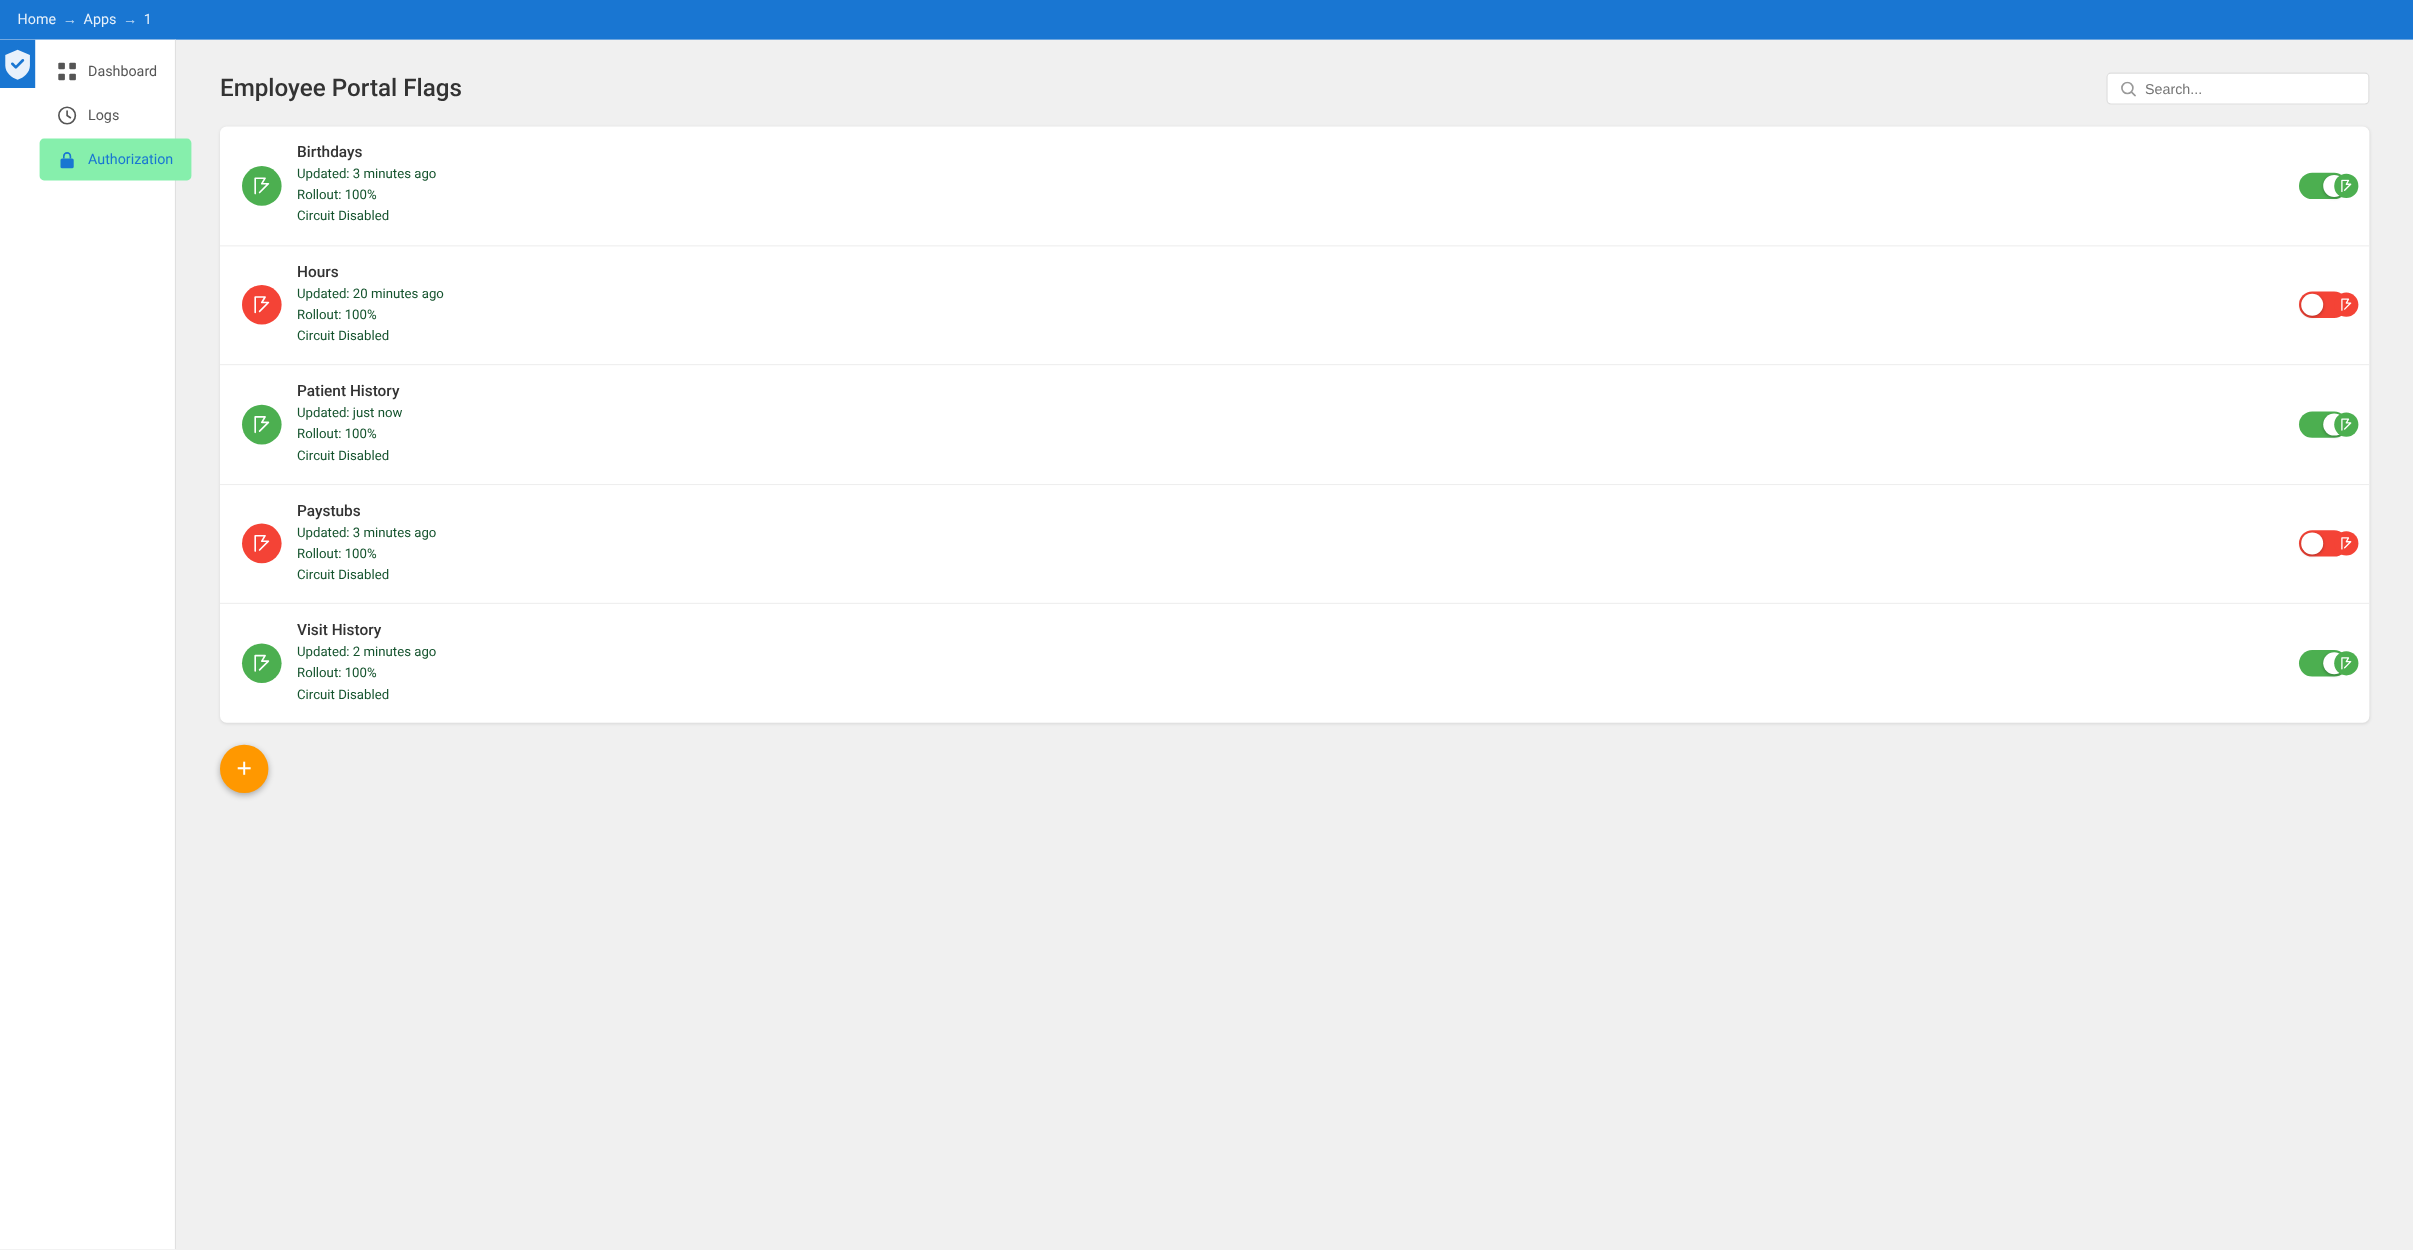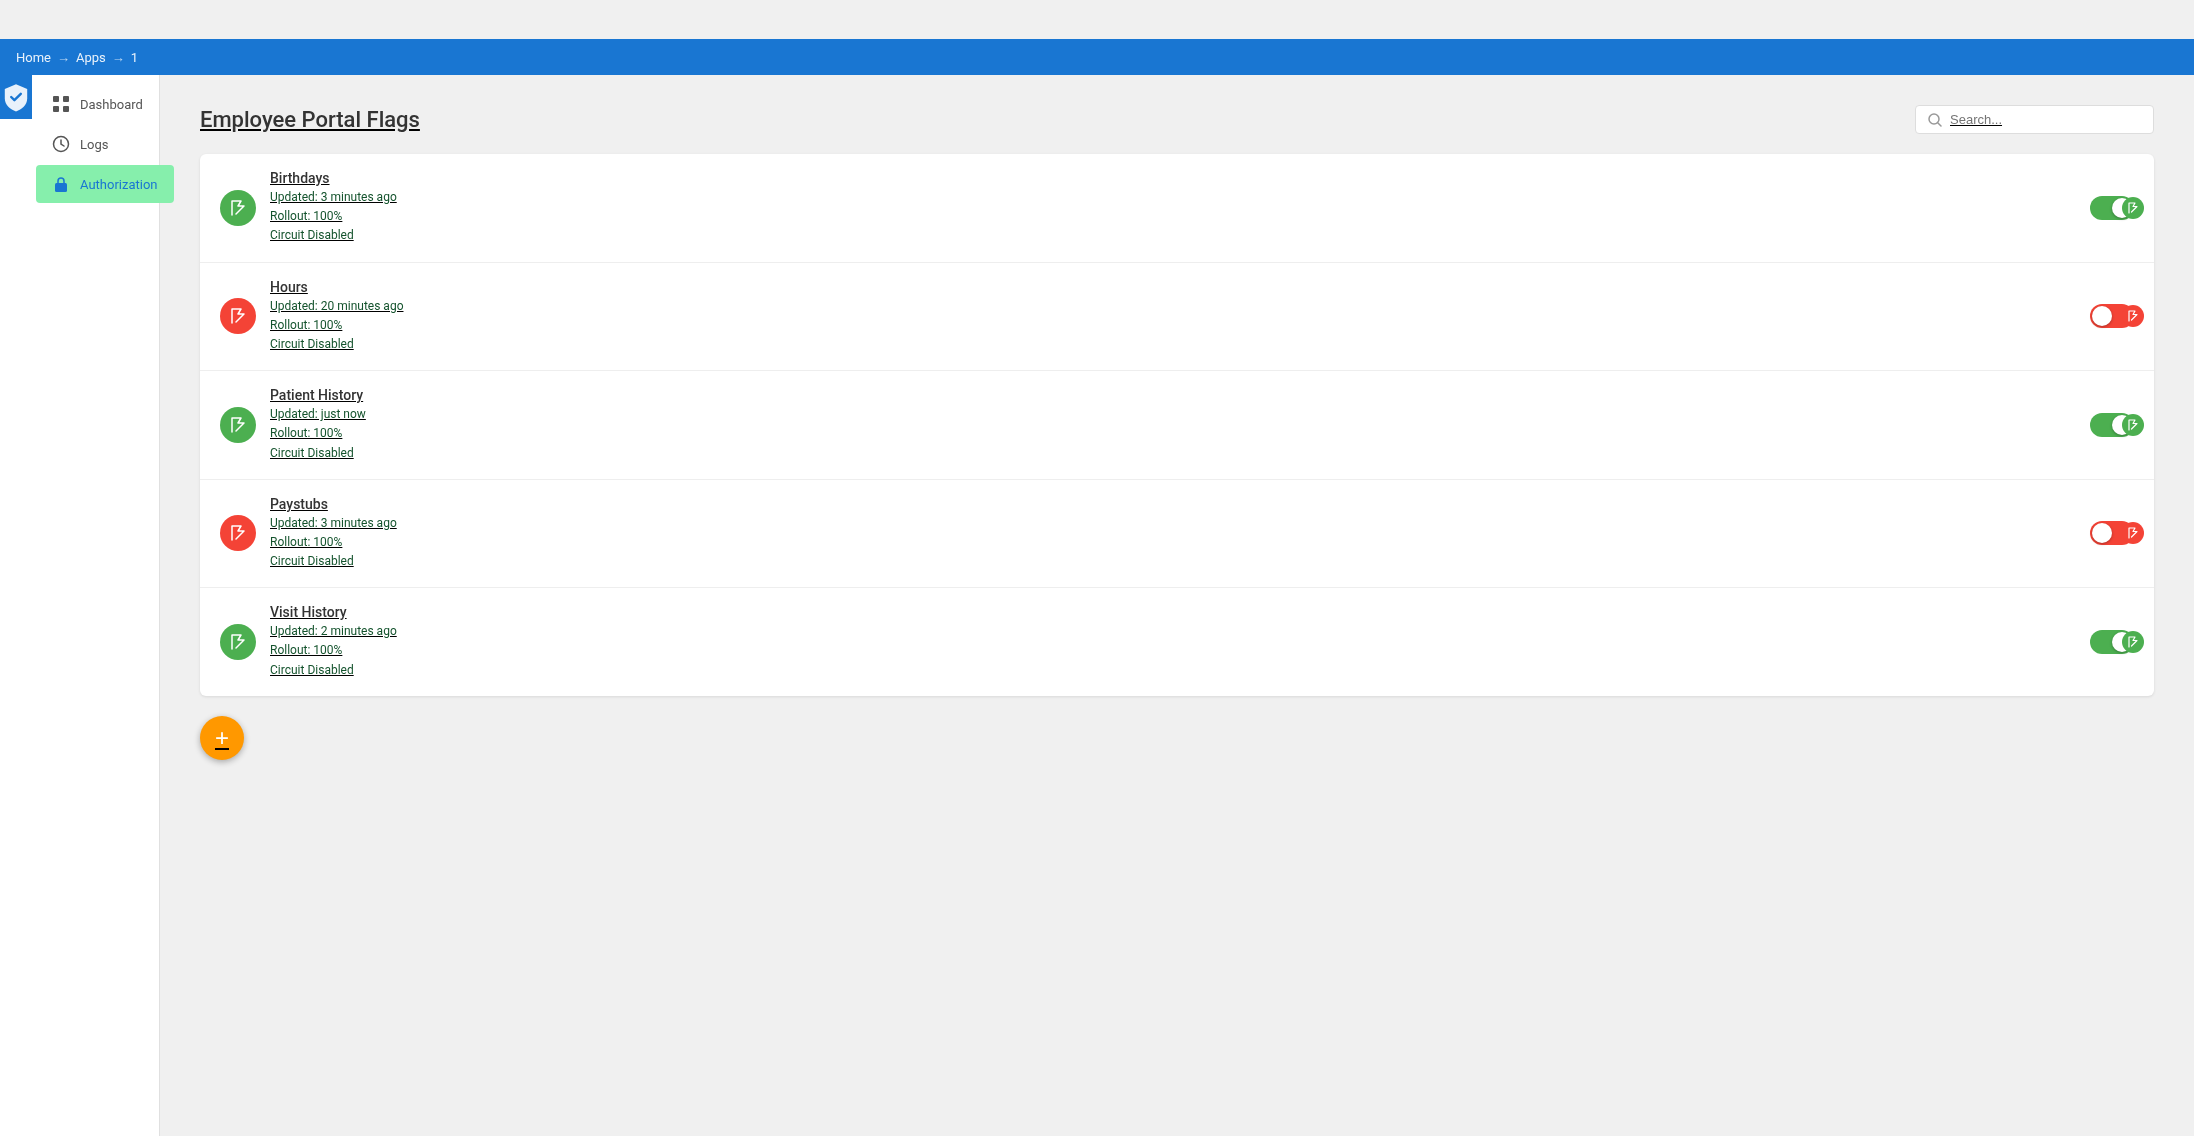--- a/index.html
+++ b/index.html
@@ -8,21 +8,20 @@
     
     .top-nav {
       background: #1976D2;
       color: white;
       height: 36px;
       display: flex;
       align-items: center;
       padding: 0 16px;
       font-size: 13px;
       flex-shrink: 0;
-      margin-top: 39px;
     }
     .breadcrumb-item { color: rgba(255,255,255,0.9); }
     .breadcrumb-arrow { margin: 0 6px; color: rgba(255,255,255,0.7); }
 
     
     .main-layout { display: flex; flex: 1; overflow: hidden; }
 
     
     .sidebar {
       width: 160px;
@@ -53,21 +52,20 @@
       margin: 2px 4px;
     }
     .sidebar-item.active { background: #86efac; color: #1976D2; }
     .sidebar-icon { width: 18px; height: 18px; display: flex; align-items: center; justify-content: center; }
 
     
     .content {
       flex: 1;
       overflow-y: auto;
       padding: 30px 40px;
-      text-decoration: underline;
     }
 
     
     .page-header {
       display: flex;
       align-items: center;
       justify-content: space-between;
       margin-bottom: 20px;
     }
     .page-title {

